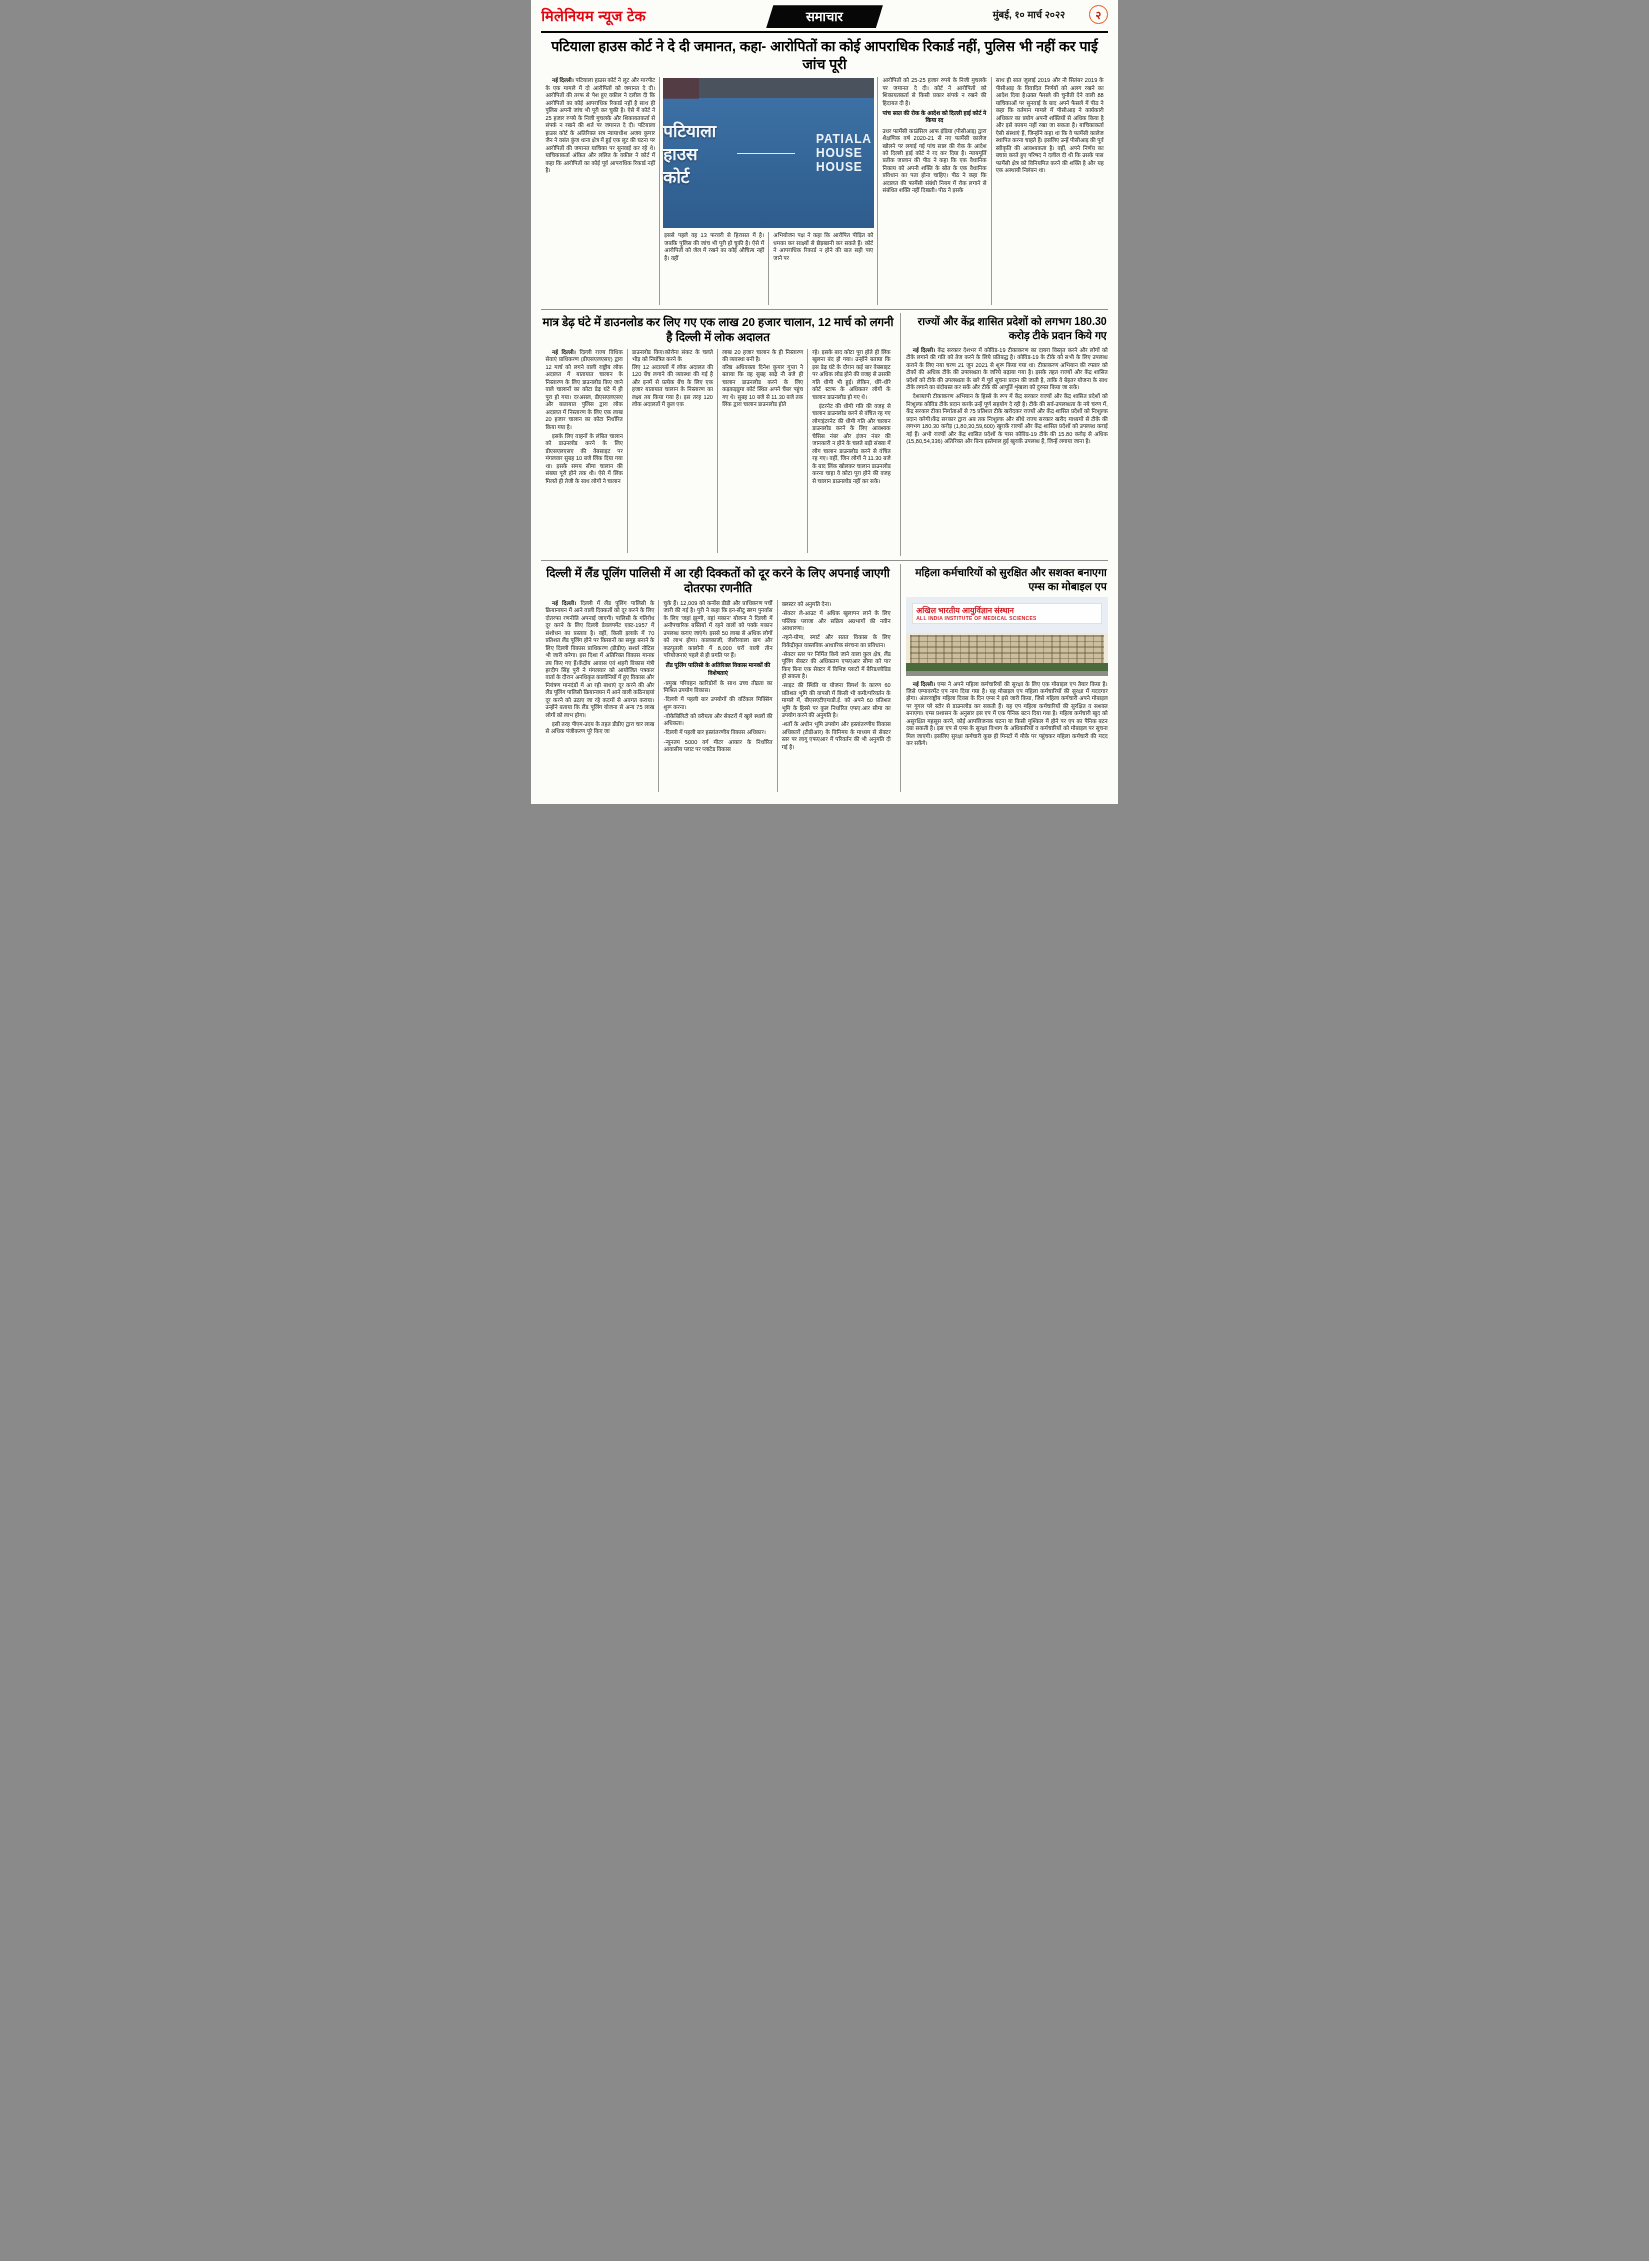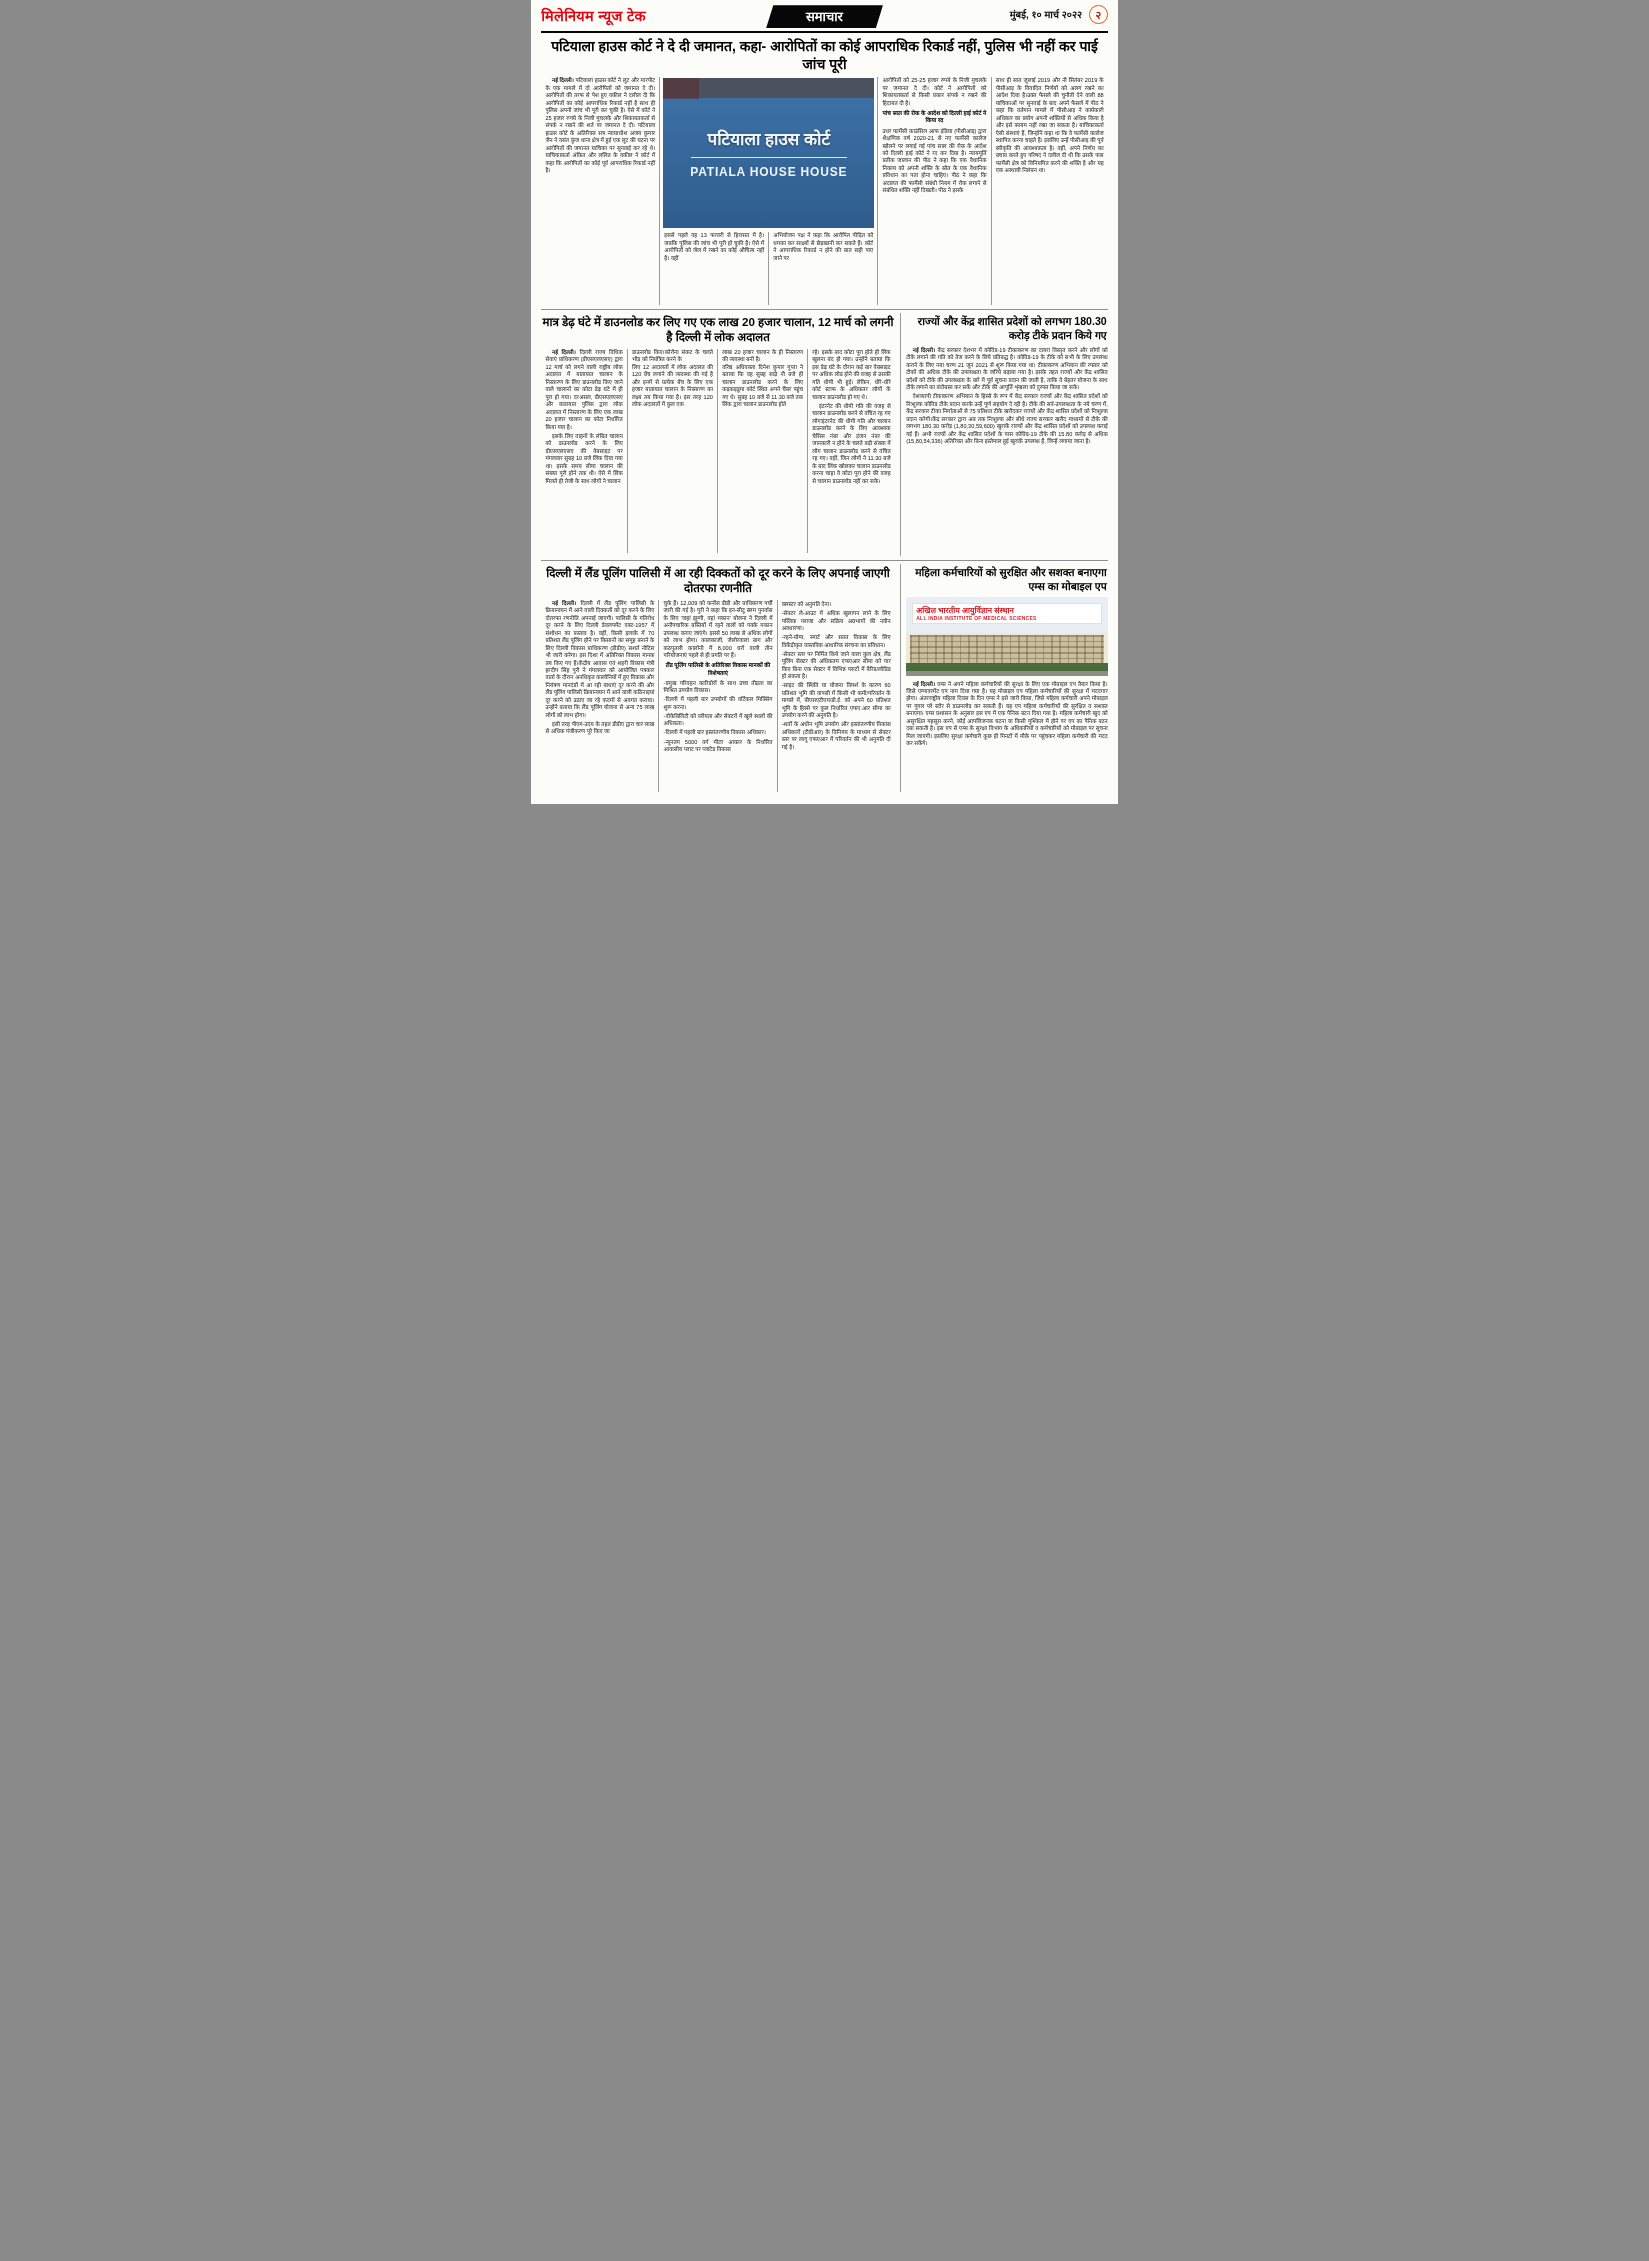--- a/index.html
+++ b/index.html
@@ -5,21 +5,21 @@
 <style>
   *{margin:0;padding:0;box-sizing:border-box}
   html,body{background:#8a8a8a}
   .page{width:587px;height:804px;margin:0 auto;background:#fcfcf9;padding:5.2px 10.3px 7.2px;
         font-family:"Liberation Sans","DejaVu Sans",sans-serif;color:#111;overflow:hidden}
   
   .hdr{display:flex;align-items:flex-start;height:24px}
   .masthead{flex:1;color:#e30613;font-weight:700;font-size:14.5px;letter-spacing:0.3px;white-space:nowrap}
   .section-box{background:#070707;color:#fff;font-weight:700;font-size:13px;padding:2.1px 40px 3.1px;
                clip-path:polygon(7.2px 0,100% 0,calc(100% - 7.2px) 100%,0 100%)}
-  .hdr-right{flex:1;display:flex;align-items:center;justify-content:flex-end;gap:7px}
+  .hdr-right{flex:1;display:flex;align-items:center;justify-content:flex-end;gap:24px}
   .dateline{font-weight:700;font-size:9.8px;white-space:nowrap}
   .pagenum{width:18.6px;height:18.6px;border:1.6px solid #e94f1d;border-radius:50%;display:flex;align-items:center;
            justify-content:center;color:#c21807;font-weight:700;font-size:11px;flex:0 0 auto}
   .hrule{border-top:2.1px solid #050505;margin-top:1.6px}
   .sect-rule{border-top:0.5px solid #8f8f8f;margin:3.6px 0 3.1px}
   
   .headline-xl{font-size:14px;line-height:1.3;font-weight:700;text-align:center;margin:4.1px 1px;color:#000}
   .headline-lg{font-size:11.6px;line-height:1.33;font-weight:700;text-align:center;margin:1px 1px 4.1px;color:#000}
   .headline-md{font-size:10.6px;line-height:1.35;font-weight:700;text-align:right;margin:1px 1px 4.1px;color:#000}
   .body-text{font-size:5.6px;line-height:1.34;text-align:justify;color:#161616;text-indent:6.7px}
@@ -29,22 +29,22 @@
   .subhead{font-size:5.8px;font-weight:700;text-align:center;margin:2.6px 0;color:#000;line-height:1.3}
   .bullet{font-size:5.6px;line-height:1.34;text-align:justify;color:#161616;margin-top:1.6px}
   .colpad{padding:0 4.1px}
   .vr{border-right:0.5px solid #9a9a9a}
   
   .a1-body{display:flex;height:228px;overflow:hidden}
   .a1-c1{flex:0 0 21%}
   .a1-mid{flex:0 0 38.5%;display:flex;flex-direction:column}
   .a1-c3{flex:0 0 20%}
   .a1-c4{flex:1}
-  .patiala{height:150px;margin:1px 3.1px 4.1px;position:relative;display:flex;align-items:center;justify-content:center;
-           flex-direction:column;gap:7px;
+  .patiala{height:150px;margin:1px 3.1px 4.1px;position:relative;display:flex;align-items:center;justify-content:flex-end;
+           gap:21px;
            background:linear-gradient(180deg,#4a525d 0 13%,#3c70a4 13%,#2e5c8d 100%)}
   .patiala::before{content:"";position:absolute;left:0;top:0;width:36px;height:21px;background:#5d2a2f;opacity:.55}
   .patiala .hindi{color:#f2f6fa;font-size:17px;font-weight:700;text-shadow:0 1px 1.6px rgba(0,0,0,.45);z-index:1}
   .patiala .line{width:74%;height:1px;background:#dfe8f0;z-index:1}
   .patiala .english{color:#eef3f8;font-size:12px;font-weight:700;letter-spacing:0.8px;z-index:1}
   .a1-under{display:flex;flex:1}
   .a1-under .half{flex:1}
   
   .row{display:flex;overflow:hidden}
   .row2{height:243px}

